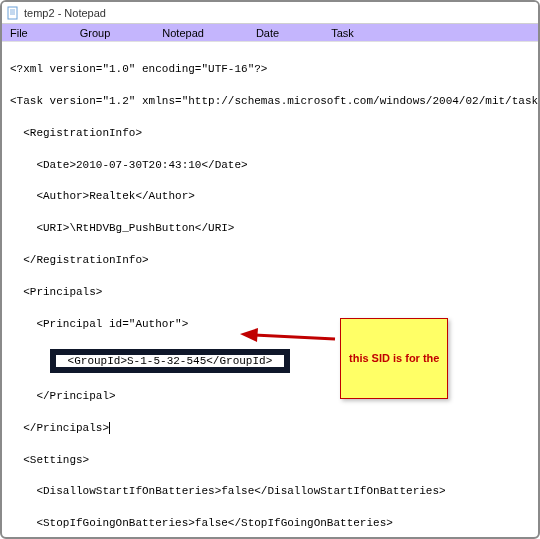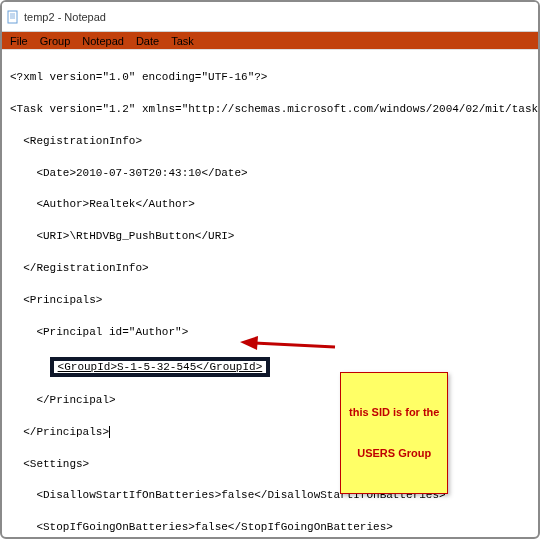--- a/index.html
+++ b/index.html
@@ -7,66 +7,66 @@
     font-family: "Segoe UI", Tahoma, sans-serif;
     background: #fff;
     width: 540px;
     height: 539px;
     border: 2px solid #8a8a8a;
     border-radius: 6px;
     overflow: hidden;
     position: relative;
   }
   .titlebar {
-    height: 30px;
+    height: 22px;
     background: #fff;
     border-bottom: 1px solid #d0d0d0;
     display: flex;
     align-items: center;
     padding: 0 4px;
     gap: 4px;
   }
   .title-icon {
     width: 14px; height: 14px;
     display: inline-block;
   }
   .title-text {
     font-size: 11px;
     color: #333;
   }
   .menubar {
     height: 18px;
-    background: #c2410c;
+    background: #c4b5fd;
     border-bottom: 1px solid #e0e0e0;
     display: flex;
     align-items: center;
     padding: 0 2px;
     font-size: 11px;
+    gap: 40px;
   }
   .menu-item {
     padding: 0 6px;
     cursor: default;
     color: #000;
   }
   .editor {
     position: relative;
     padding: 4px 2px 4px 8px;
     font-family: "Courier New", monospace;
     font-size: 11px;
     line-height: 1.45;
     color: #000;
     white-space: pre;
     overflow: hidden;
   }
   .hl {
-    border: 4px solid #0f172a;
-    padding: 0 4px;
+    border: 6px solid #0f172a;
+    padding: 0 12px;
     display: inline-block;
     line-height: 1.1;
-    text-decoration: underline;
   }
   .arrow {
     position: absolute;
     pointer-events: none;
   }
   .callout {
     position: absolute;
     background: #ffff66;
     border: 1.5px solid #c00000;
     color: #c00000;
@@ -143,17 +143,16 @@
 <span></span>
 
 <span></span>
 
 
   <svg class="arrow" style="left:238px; top:285px;" width="100" height="20" viewBox="0 0 100 20">
     <line x1="95" y1="12" x2="14" y2="8" stroke="#c00000" stroke-width="3"></line>
     <polygon points="0,7 18,1 17,15" fill="#c00000"></polygon>
   </svg>
 
-  <div class="callout" style="left:338px; top:276px;margin-top:46px;">
+  <div class="callout" style="left:338px; top:276px;">
     <div>this SID is for the</div>
-    <div>USERS Group</div>
   </div>
 </div>
 
 </body></html>

